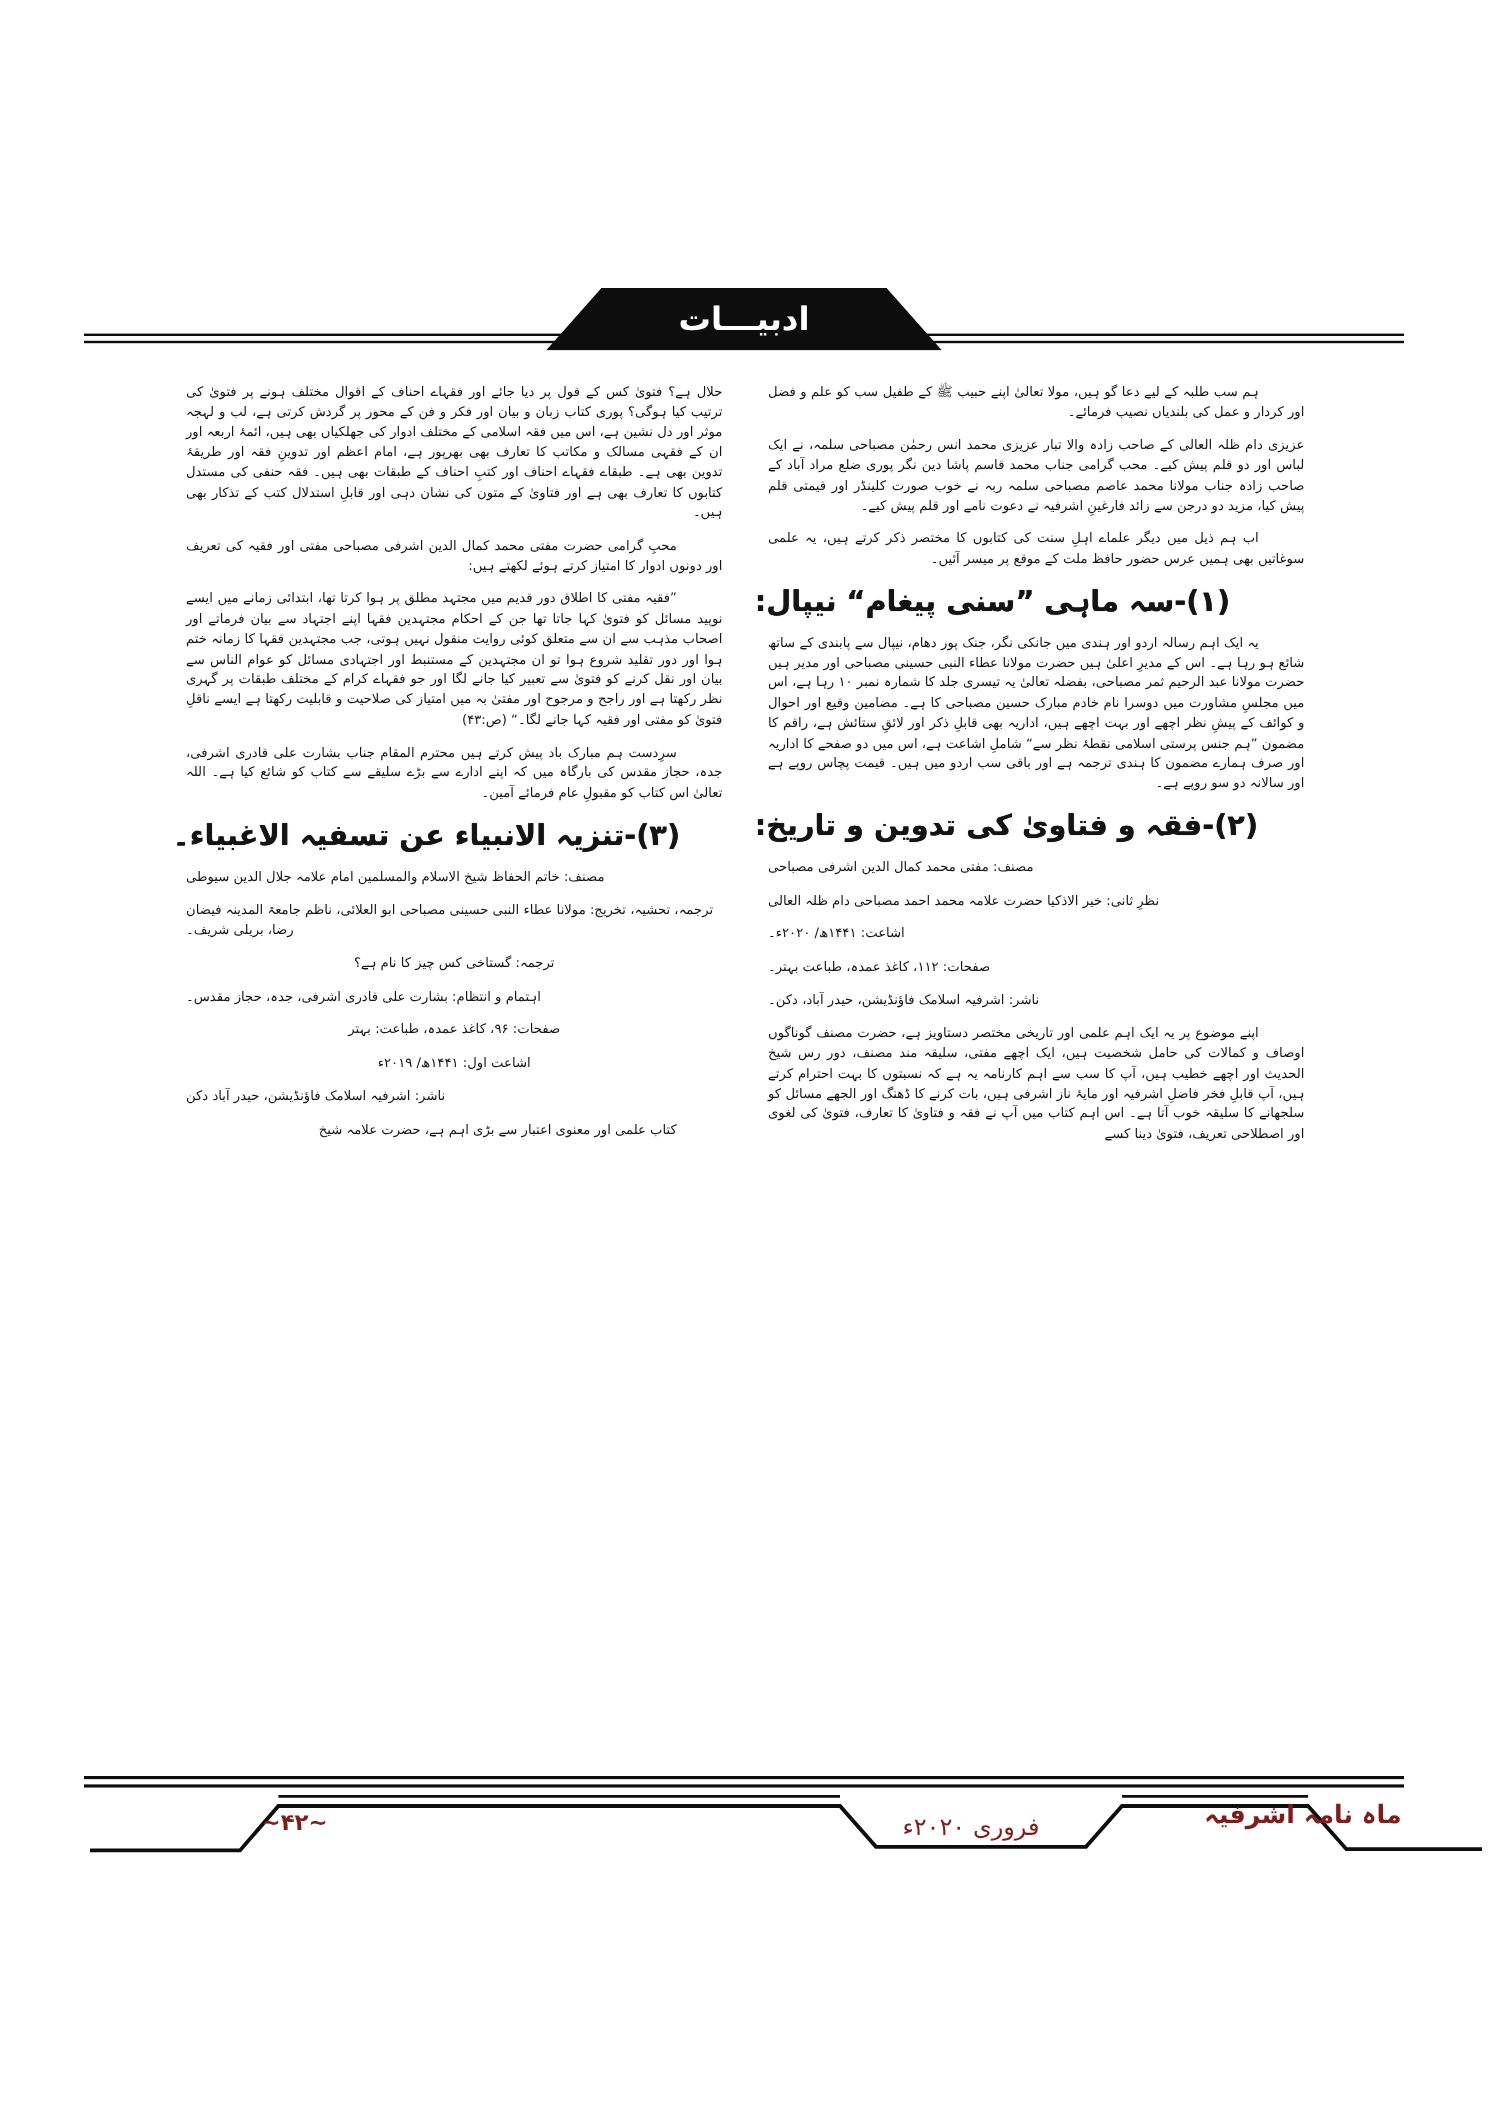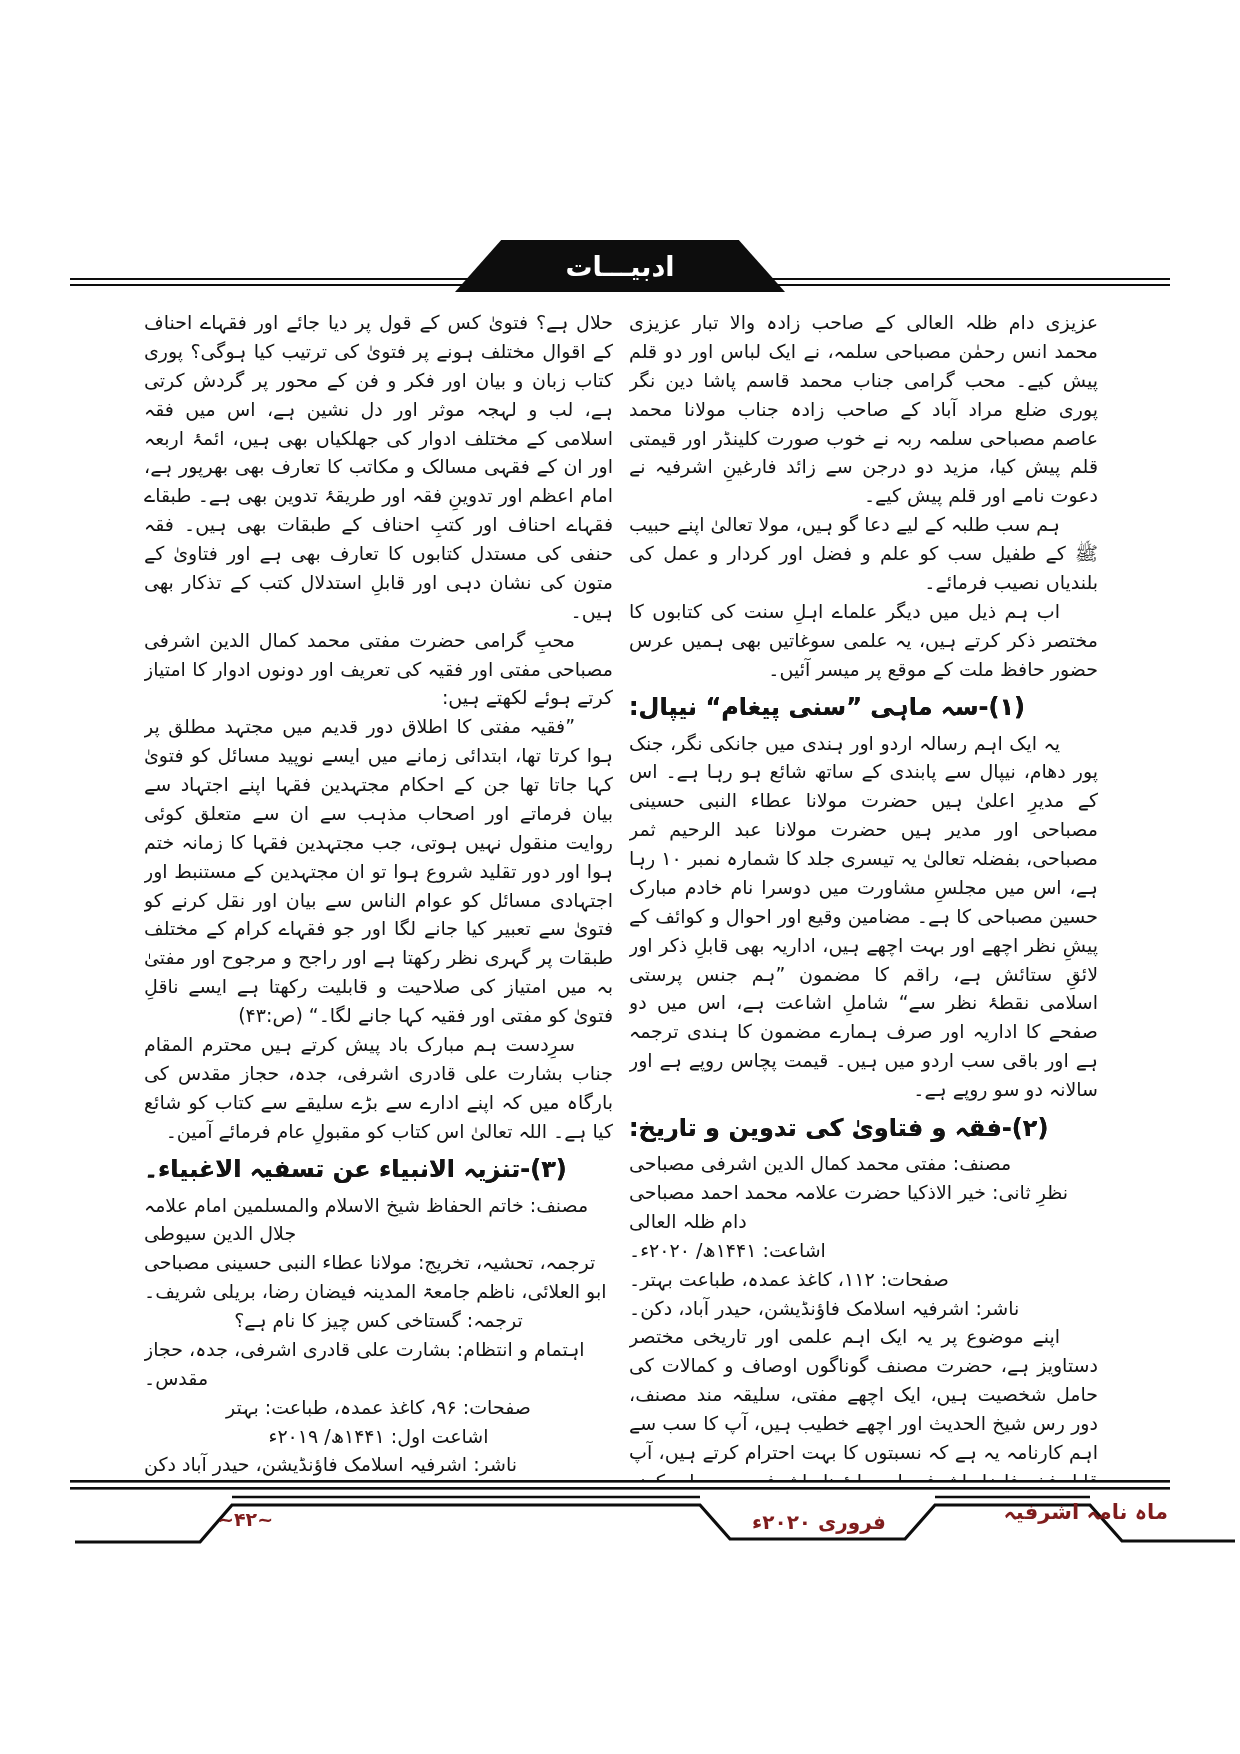--- a/index.html
+++ b/index.html
@@ -18,54 +18,54 @@
     clip-path:polygon(14% 0,86% 0,100% 100%,0 100%);
     display:flex;align-items:center;justify-content:center;
   }
   .badge span{color:#ffffff;font-size:27px;font-weight:bold;line-height:1;}
   
   .content{
     position:absolute;top:308px;right:142px;width:954px;height:1172px;
     direction:rtl;display:flex;gap:16px;overflow:hidden;
   }
   .col{width:469px;overflow:hidden;}
-  .col p{margin:0;font-size:19px;line-height:1.52;text-align:justify;text-justify:inter-word;}
+  .col p{margin:11px;font-size:11px;line-height:1.52;text-align:justify;text-justify:inter-word;}
   .col p.indent{text-indent:38px;}
   .col p.meta{text-align:left;}
   .col p.meta-c{text-align:center;}
   .col h2{
     margin:9px 0 5px;font-size:24px;font-weight:bold;text-align:left;line-height:1.3;
     text-shadow:0 0 .6px #000;
   }
   
   .footer{position:absolute;left:0;top:1474px;width:1240px;height:95px;}
   .footer svg{position:absolute;left:0;top:0;}
   .flabel{position:absolute;direction:rtl;white-space:nowrap;color:#7f1d1d;}
   .flabel.mag{right:72px;top:26px;font-size:21px;font-weight:bold;}
-  .flabel.date{left:752px;top:36px;font-size:20px;font-weight:bold;}
+  .flabel.date{left:752px;top:36px;font-size:20px;font-weight:normal;}
   .flabel.pnum{left:218px;top:34px;font-size:19px;font-weight:bold;}
 </style>
 </head>
 <body>
 
 <div class="page">
 
   <div class="header">
     <div class="hrule left"></div>
     <div class="hrule right"></div>
     <div class="badge">
       <span>ادبیـــات</span>
     </div>
   </div>
 
   <div class="content">
 
     <div class="col">
+      <p class="body indent">ہم سب طلبہ کے لیے دعا گو ہیں، مولا تعالیٰ اپنے حبیب ﷺ کے طفیل سب کو علم و فضل اور کردار و عمل کی بلندیاں نصیب فرمائے۔</p>
       <p class="body">عزیزی دام ظلہ العالی کے صاحب زادہ والا تبار عزیزی محمد انس رحمٰن مصباحی سلمہ، نے ایک لباس اور دو قلم پیش کیے۔ محب گرامی جناب محمد قاسم پاشا دین نگر پوری ضلع مراد آباد کے صاحب زادہ جناب مولانا محمد عاصم مصباحی سلمہ ربہ نے خوب صورت کلینڈر اور قیمتی قلم پیش کیا، مزید دو درجن سے زائد فارغینِ اشرفیہ نے دعوت نامے اور قلم پیش کیے۔</p>
-      <p class="body indent">ہم سب طلبہ کے لیے دعا گو ہیں، مولا تعالیٰ اپنے حبیب ﷺ کے طفیل سب کو علم و فضل اور کردار و عمل کی بلندیاں نصیب فرمائے۔</p>
       <p class="body indent">اب ہم ذیل میں دیگر علماے اہلِ سنت کی کتابوں کا مختصر ذکر کرتے ہیں، یہ علمی سوغاتیں بھی ہمیں عرس حضور حافظ ملت کے موقع پر میسر آئیں۔</p>
       <h2>(۱)-سہ ماہی ”سنی پیغام“ نیپال:</h2>
       <p class="body indent">یہ ایک اہم رسالہ اردو اور ہندی میں جانکی نگر، جنک پور دھام، نیپال سے پابندی کے ساتھ شائع ہو رہا ہے۔ اس کے مدیرِ اعلیٰ ہیں حضرت مولانا عطاء النبی حسینی مصباحی اور مدیر ہیں حضرت مولانا عبد الرحیم ثمر مصباحی، بفضلہ تعالیٰ یہ تیسری جلد کا شمارہ نمبر ۱۰ رہا ہے، اس میں مجلسِ مشاورت میں دوسرا نام خادم مبارک حسین مصباحی کا ہے۔ مضامین وقیع اور احوال و کوائف کے پیشِ نظر اچھے اور بہت اچھے ہیں، اداریہ بھی قابلِ ذکر اور لائقِ ستائش ہے، راقم کا مضمون ”ہم جنس پرستی اسلامی نقطۂ نظر سے“ شاملِ اشاعت ہے، اس میں دو صفحے کا اداریہ اور صرف ہمارے مضمون کا ہندی ترجمہ ہے اور باقی سب اردو میں ہیں۔ قیمت پچاس روپے ہے اور سالانہ دو سو روپے ہے۔</p>
       <h2>(۲)-فقہ و فتاویٰ کی تدوین و تاریخ:</h2>
       <p class="meta">مصنف: مفتی محمد کمال الدین اشرفی مصباحی</p>
       <p class="meta">نظرِ ثانی: خیر الاذکیا حضرت علامہ محمد احمد مصباحی دام ظلہ العالی</p>
       <p class="meta">اشاعت: ۱۴۴۱ھ/ ۲۰۲۰ء۔</p>
       <p class="meta">صفحات: ۱۱۲، کاغذ عمدہ، طباعت بہتر۔</p>
       <p class="meta">ناشر: اشرفیہ اسلامک فاؤنڈیشن، حیدر آباد، دکن۔</p>
       <p class="body indent">اپنے موضوع پر یہ ایک اہم علمی اور تاریخی مختصر دستاویز ہے، حضرت مصنف گوناگوں اوصاف و کمالات کی حامل شخصیت ہیں، ایک اچھے مفتی، سلیقہ مند مصنف، دور رس شیخ الحدیث اور اچھے خطیب ہیں، آپ کا سب سے اہم کارنامہ یہ ہے کہ نسبتوں کا بہت احترام کرتے ہیں، آپ قابلِ فخر فاضلِ اشرفیہ اور مایۂ ناز اشرفی ہیں، بات کرنے کا ڈھنگ اور الجھے مسائل کو سلجھانے کا سلیقہ خوب آتا ہے۔ اس اہم کتاب میں آپ نے فقہ و فتاویٰ کا تعارف، فتویٰ کی لغوی اور اصطلاحی تعریف، فتویٰ دینا کسے</p>

